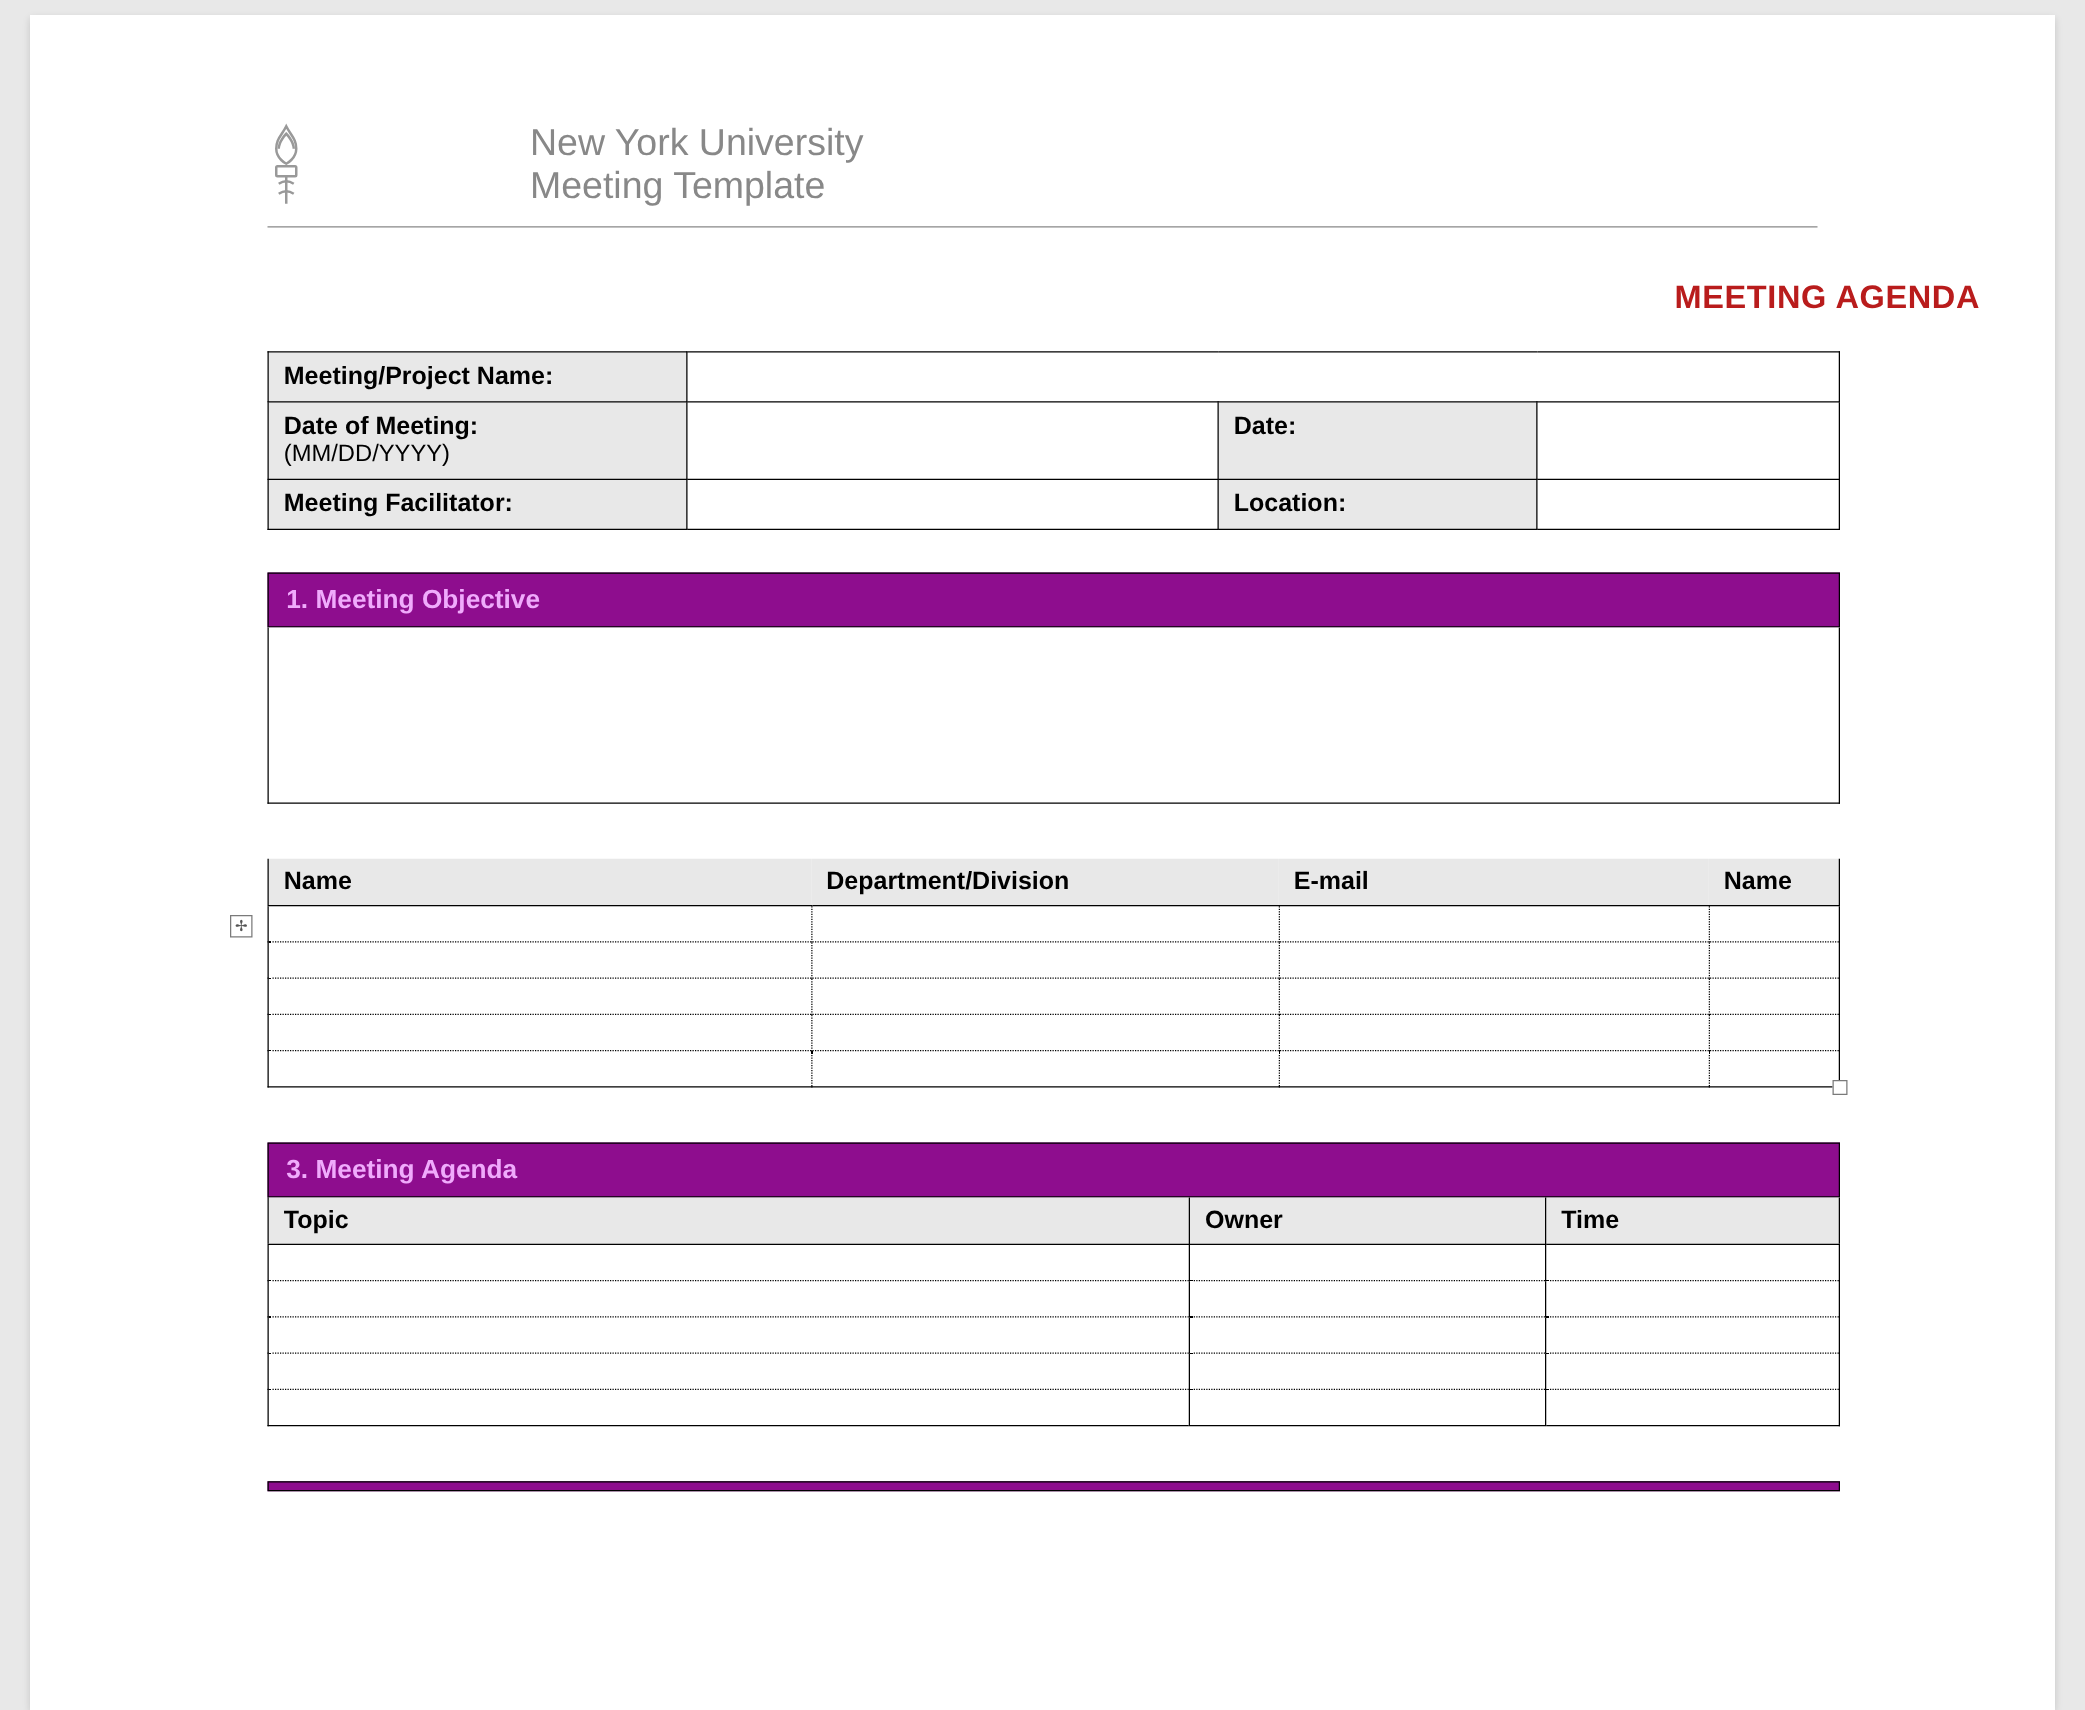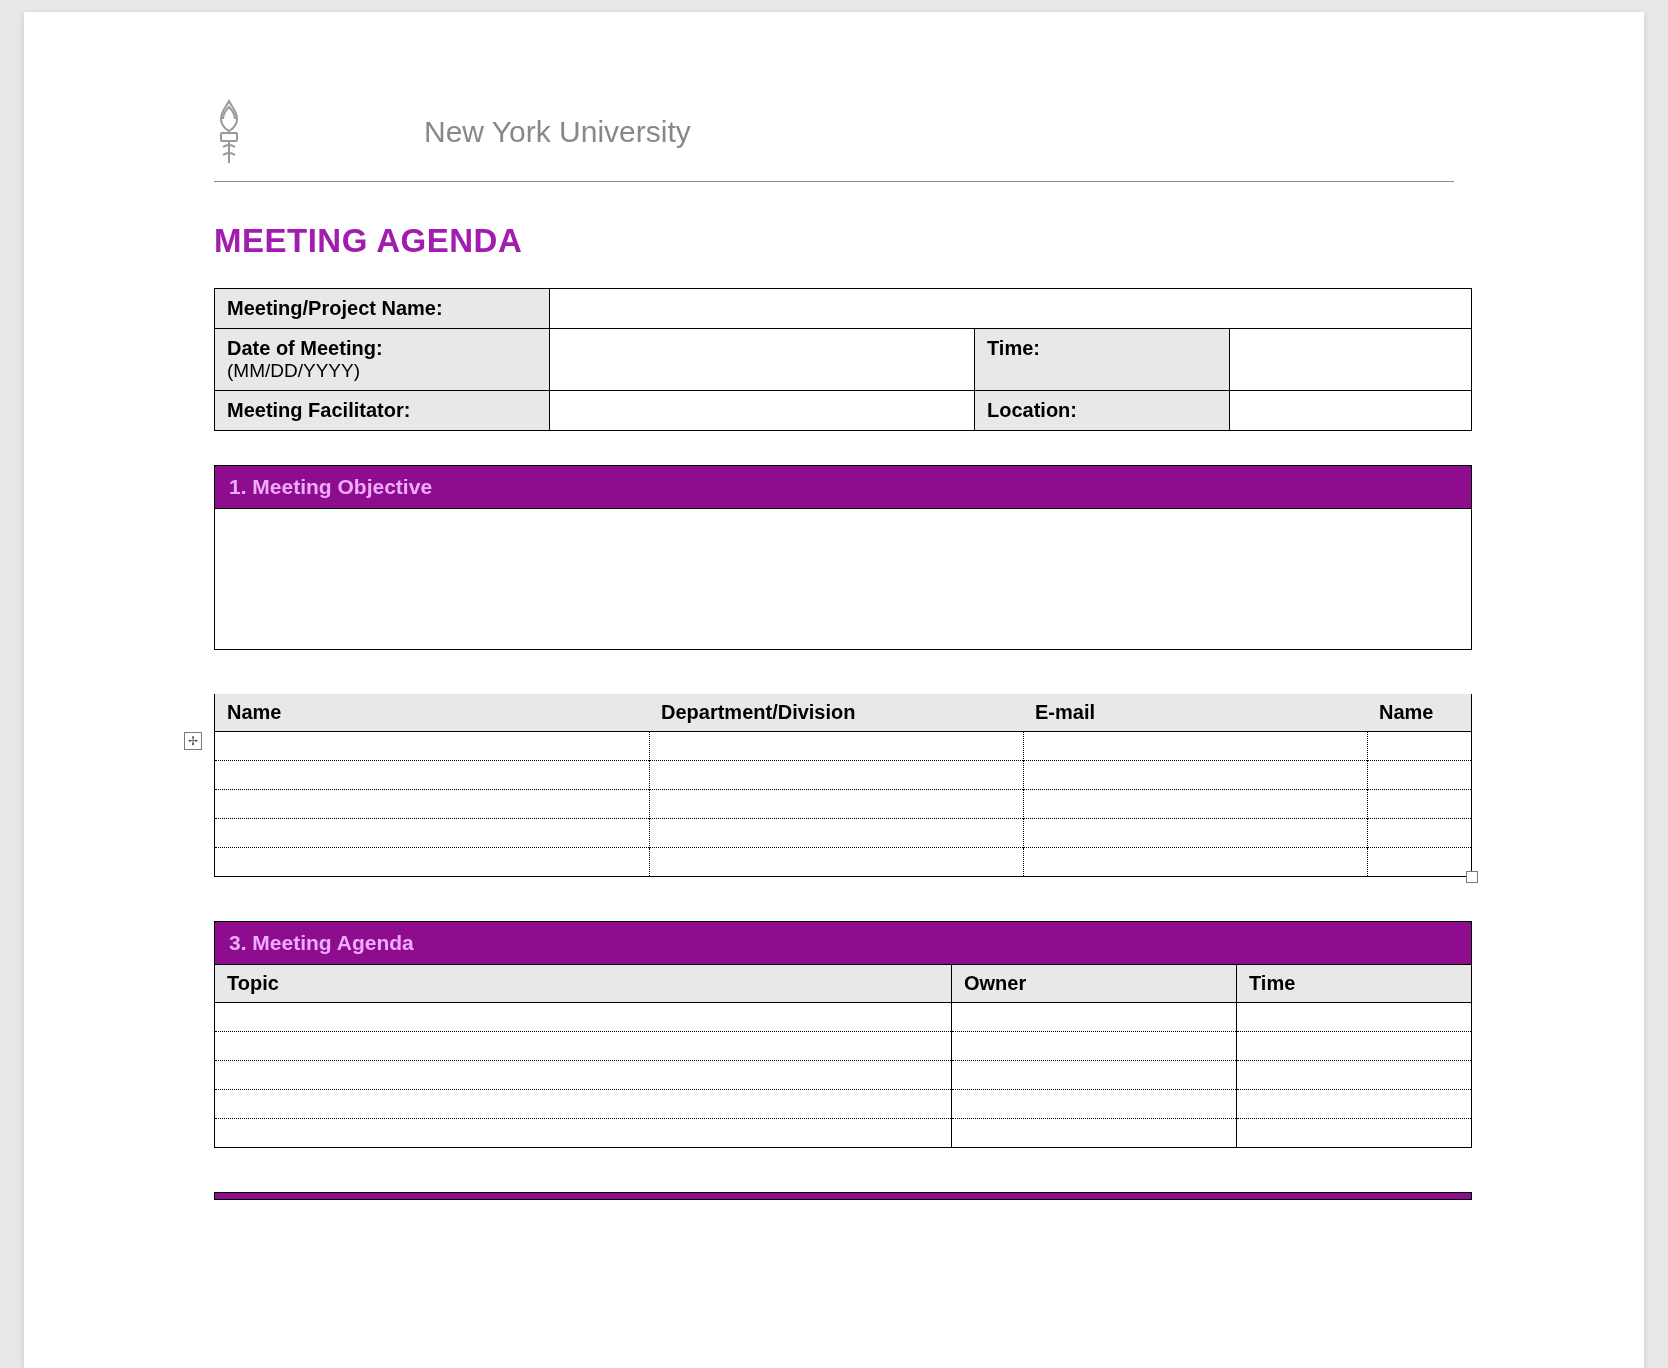--- a/index.html
+++ b/index.html
@@ -51,25 +51,26 @@
   }
   .header-titles span {
     color: #888;
     font-size: 30px;
     line-height: 1.15;
     font-weight: 400;
   }
 
   
   .agenda-title {
-    color: #a21caf;
+    color: #b91c1c;
     font-weight: bold;
-    font-size: 33px;
+    font-size: 26px;
     letter-spacing: 0.5px;
     margin: 40px 0 28px 130px;
+    text-align: right;
   }
 
   
   .content-block {
     margin-left: 130px;
     margin-right: 112px;
   }
 
   
   table { border-collapse: collapse; width: 100%; }
@@ -192,39 +193,40 @@
           <path d="M30 4 C26 12 22 14 22 22 C22 30 30 34 30 34 C30 34 38 30 38 22 C38 14 34 12 30 4 Z"></path>
           <path d="M24 22 C24 16 30 10 30 10 C30 10 36 16 36 22"></path>
           <rect x="22" y="36" width="16" height="8" rx="1"></rect>
           <line x1="30" y1="44" x2="30" y2="66"></line>
           <path d="M24 50 Q30 46 36 50"></path>
           <path d="M24 58 Q30 54 36 58"></path>
         </svg>
       </div>
       <div class="header-titles">
         <span>New York University</span>
+        <span>Meeting Template</span>
       </div>
     </div>
 
     <div class="agenda-title">MEETING AGENDA</div>
 
     <div class="content-block">
       <table class="meta-table">
         <tbody>
             <tr>
           <td class="meta-label">Meeting/Project Name:</td>
           <td class="meta-value-wide" colspan="3"></td>
         </tr>
         <tr>
           <td class="meta-label">
             <span>Date of Meeting:</span>
             <span class="meta-sub">(MM/DD/YYYY)</span>
           </td>
           <td class="meta-value-wide" style="width:400px"></td>
-          <td class="meta-time-label">Time:</td>
+          <td class="meta-time-label">Date:</td>
           <td class="meta-time-value"></td>
         </tr>
         <tr>
           <td class="meta-label">Meeting Facilitator:</td>
           <td class="meta-value-wide"></td>
           <td class="meta-time-label">Location:</td>
           <td class="meta-time-value"></td>
         </tr>
       </tbody>
         </table>

